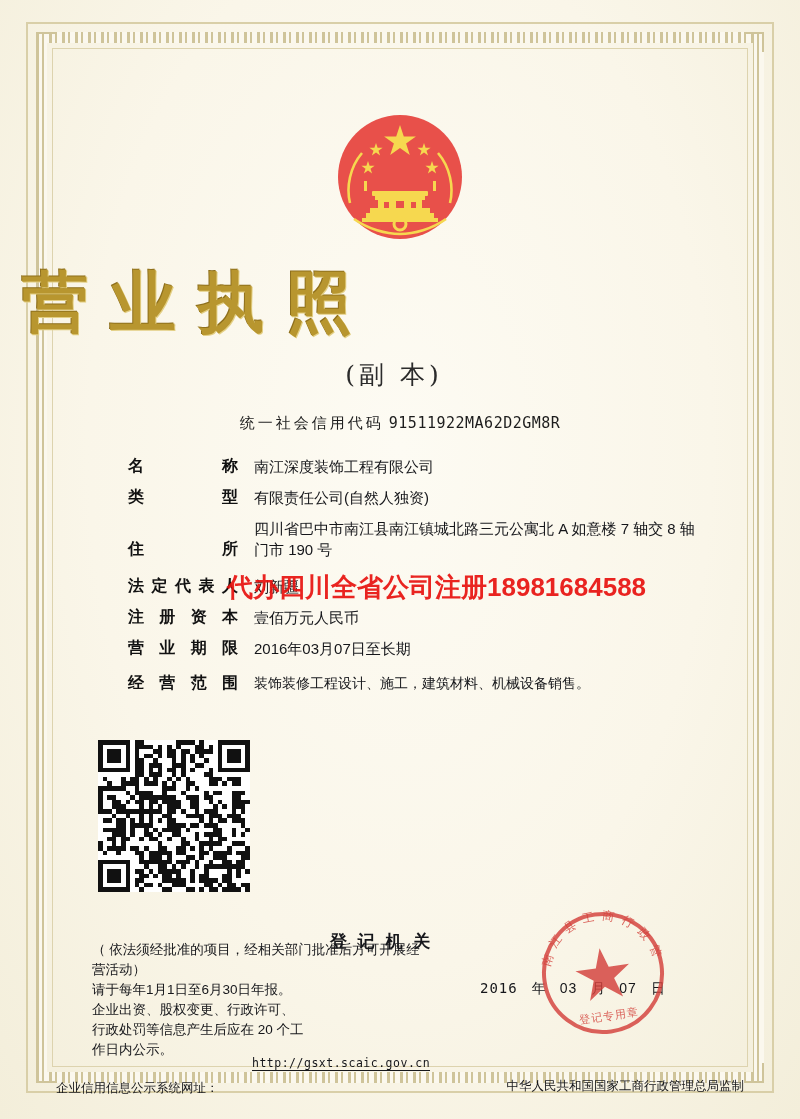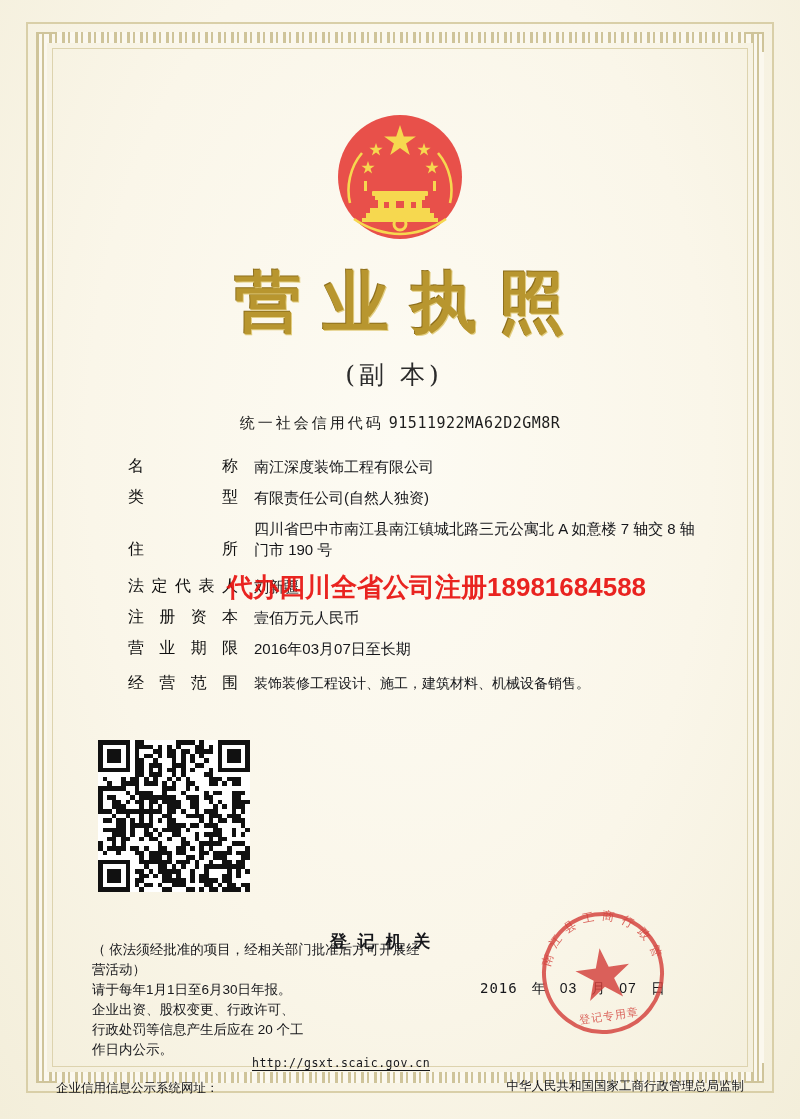--- a/index.html
+++ b/index.html
@@ -64,21 +64,21 @@
     top: 95px;
     width: 160px;
     height: 160px;
   }
 
   
   .title {
     position: absolute;
     top: 258px;
     left: 0; right: 0;
-    text-align: center;
+    text-align: left;
     font-family: "DejaVu Serif", "Liberation Serif", serif;
     font-weight: bold;
     font-size: 66px;
     letter-spacing: 22px;
     text-indent: 22px;
     color: #b8962f;
     text-shadow: 1px 1px 0 #e3cf84, -1px -1px 0 #8e6f1c;
   }
   .subtitle {
     position: absolute;
@@ -121,21 +121,21 @@
   .field-label {
     width: 126px;
     flex: 0 0 126px;
     font-size: 16px;
     color: #111;
     letter-spacing: 0px;
     text-align: justify;
     text-align-last: justify;
     padding-right: 16px;
     box-sizing: border-box;
-    font-weight: 400;
+    font-weight: 700;
   }
   .field-value {
     flex: 1;
     font-size: 15px;
     color: #15161a;
     line-height: 21px;
   }
   .field-value.small { font-size: 14px; }
   .row-addr { margin-bottom: 16px; align-items: flex-end; }
   .row-scope { margin-top: 14px; }

